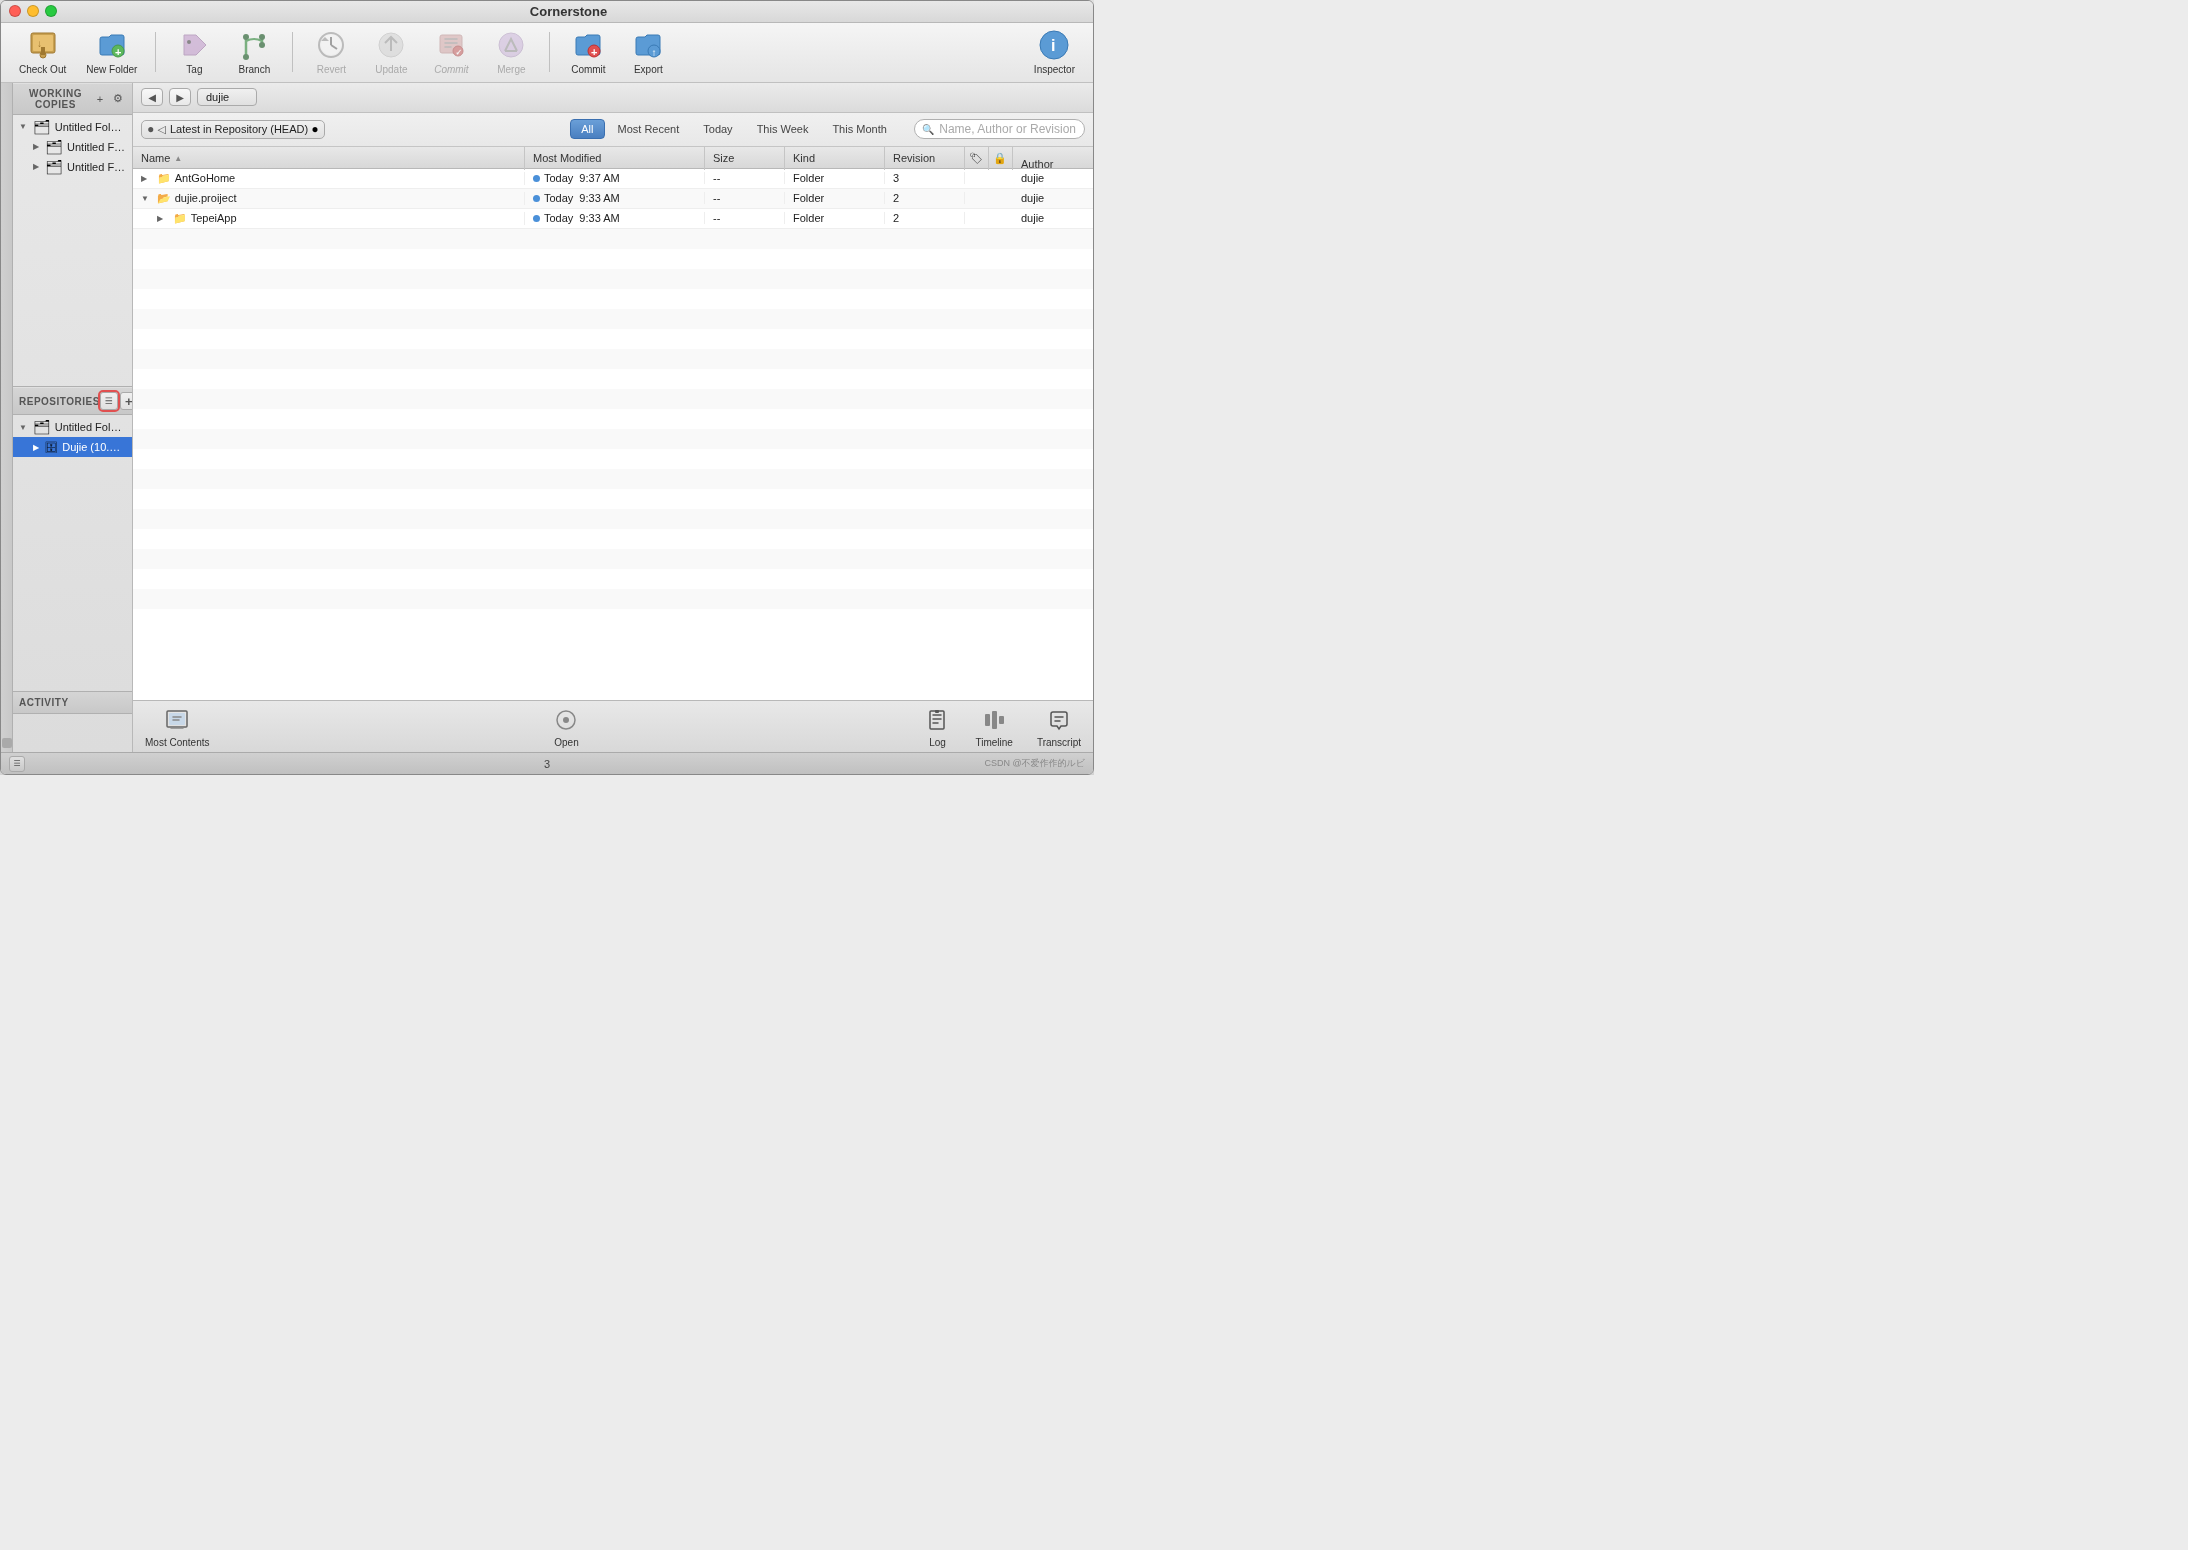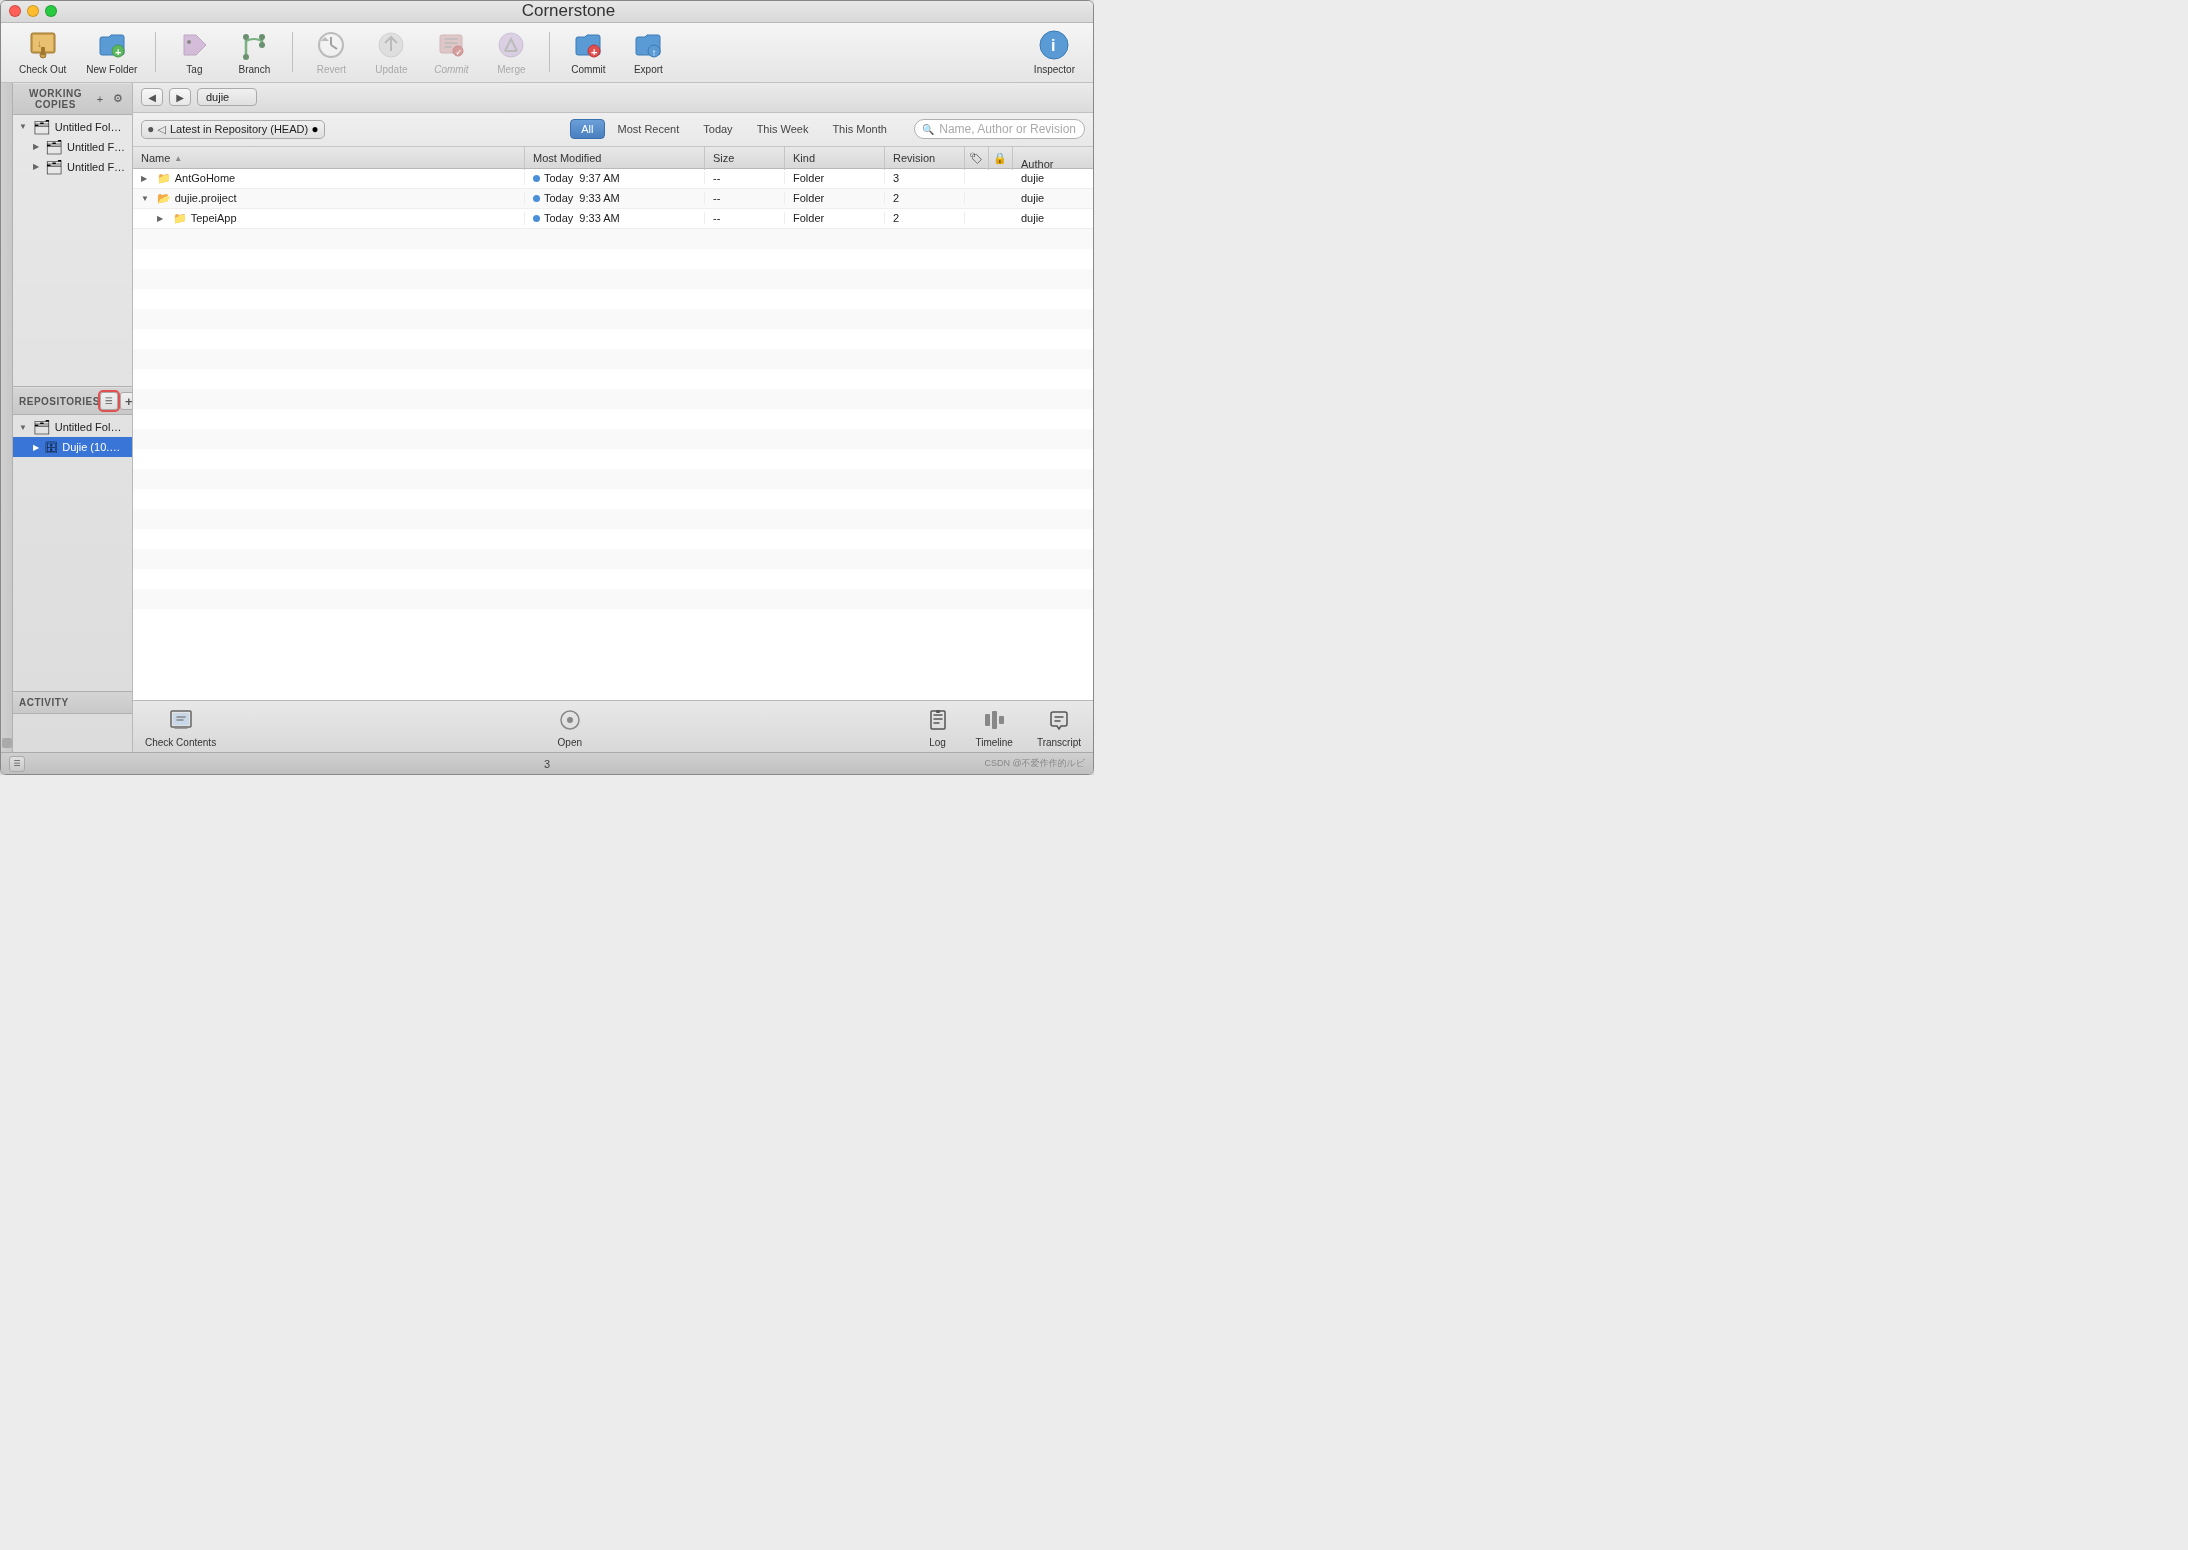--- a/index.html
+++ b/index.html
@@ -33,22 +33,22 @@
     .tb-btn {
       width: 12px;
       height: 12px;
       border-radius: 50%;
       border: 1px solid rgba(0,0,0,0.2);
     }
     .tb-btn.close { background: #ff5f57; }
     .tb-btn.minimize { background: #ffbd2e; }
     .tb-btn.maximize { background: #28ca41; }
     .title-bar-title {
-      font-size: 17px;
-      font-weight: 400;
+      font-size: 13px;
+      font-weight: 700;
       color: #333;
       margin-left: 43px;
     }
 
     
     .toolbar {
       height: 60px;
       background: linear-gradient(to bottom, #f5f5f5, #e5e5e5);
       border-bottom: 1px solid #c0c0c0;
       display: flex;
@@ -745,21 +745,21 @@
       <div class="bottom-toolbar">
         <div class="bottom-btn">
           <div class="bottom-btn-icon">
             <svg width="24" height="24" viewBox="0 0 24 24">
               <rect x="2" y="3" width="20" height="16" rx="1" fill="none" stroke="#666" stroke-width="1.5"></rect>
               <rect x="4" y="5" width="16" height="12" rx="1" fill="#c8d8e8"></rect>
               <path d="M8 9 L16 9 M8 12 L14 12" stroke="#888" stroke-width="1.5" stroke-linecap="round"></path>
               <path d="M6 20 L18 20" stroke="#888" stroke-width="1.5" stroke-linecap="round"></path>
             </svg>
           </div>
-          <span class="bottom-btn-label">Check Contents</span>
+          <span class="bottom-btn-label">Most Contents</span>
         </div>
         <div style="flex:1;"></div>
         <div class="bottom-btn">
           <div class="bottom-btn-icon">
             <svg width="24" height="24" viewBox="0 0 24 24">
               <circle cx="12" cy="12" r="9" fill="none" stroke="#888" stroke-width="1.5"></circle>
               <circle cx="12" cy="12" r="3" fill="#888"></circle>
             </svg>
           </div>
           <span class="bottom-btn-label">Open</span>

